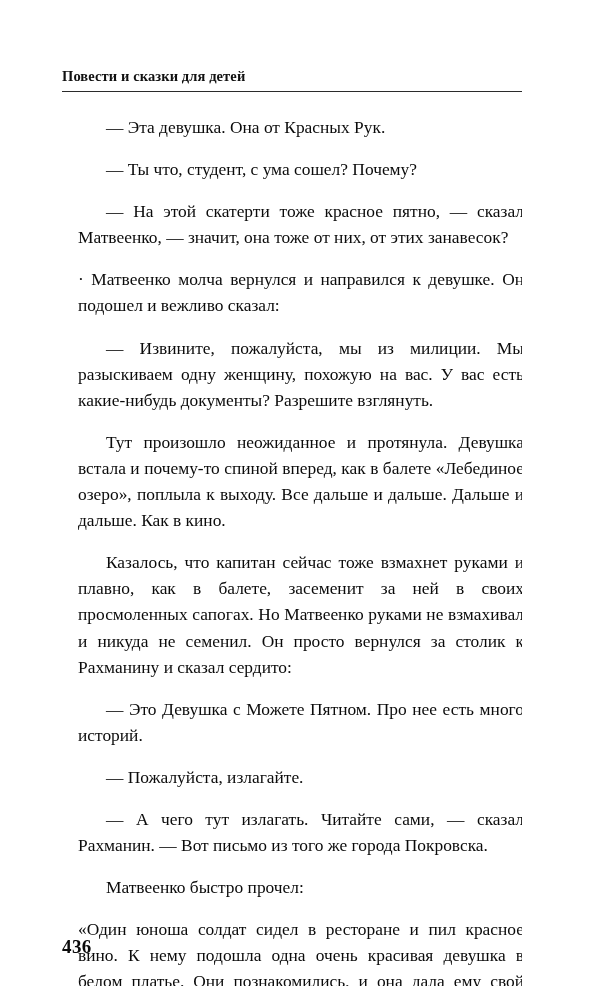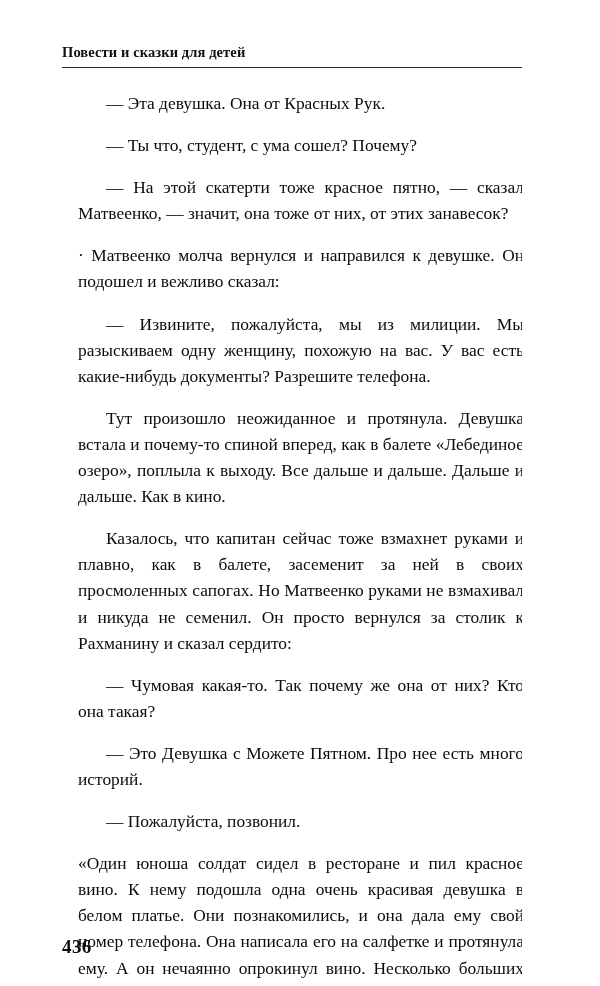--- a/index.html
+++ b/index.html
@@ -12,21 +12,21 @@
     background: #ffffff;
     font-family: "Liberation Serif", "DejaVu Serif", serif;
     color: #000000;
     overflow: hidden;
   }
   .page {
     position: relative;
     width: 540px;
     height: 986px;
     box-sizing: border-box;
-    padding: 44px 60px 0 62px;
+    padding: 68px 60px 0 62px;
   }
   .running-head {
     font-family: "Liberation Serif", "DejaVu Serif", serif;
     font-weight: bold;
     font-size: 14.5px;
     letter-spacing: 0.1px;
     color: #111111;
     margin: 0 0 6px 0;
     white-space: nowrap;
   }
@@ -78,24 +78,25 @@
 <div class="page">
 
   <div class="running-head">Повести и сказки для детей</div>
   <hr class="head-rule">
 
   <div class="body-text">
     <p>— Эта девушка. Она от Красных Рук.</p>
     <p>— Ты что, студент, с ума сошел? Почему?</p>
     <p>— На этой скатерти тоже красное пятно, — сказал Матвеенко, — значит, она тоже от них, от этих занавесок?</p>
     <p class="noindent">· Матвеенко молча вернулся и направился к девушке. Он подошел и вежливо сказал:</p>
-    <p>— Извините, пожалуйста, мы из милиции. Мы разыскиваем одну женщину, похожую на вас. У вас есть какие-нибудь документы? Разрешите телефона.</p>
+    <p>— Извините, пожалуйста, мы из милиции. Мы разыскиваем одну женщину, похожую на вас. У вас есть какие-нибудь документы? Разрешите взглянуть.</p>
     <p>Тут произошло неожиданное и протянула. Девушка встала и почему-то спиной вперед, как в балете «Лебединое озеро», поплыла к выходу. Все дальше и дальше. Дальше и дальше. Как в кино.</p>
     <p>Казалось, что капитан сейчас тоже взмахнет руками и плавно, как в балете, засеменит за ней в своих просмоленных сапогах. Но Матвеенко руками не взмахивал и никуда не семенил. Он просто вернулся за столик к Рахманину и сказал сердито:</p>
-    <p>— Чумовая какая-то. Так почему же она от них? Кто она такая?</p>
     <p>— Это Девушка с Можете Пятном. Про нее есть много историй.</p>
-    <p>— Пожалуйста, позвонил.</p>
+    <p>— Пожалуйста, излагайте.</p>
+    <p>— А чего тут излагать. Читайте сами, — сказал Рахманин. — Вот письмо из того же города Покровска.</p>
+    <p>Матвеенко быстро прочел:</p>
     <p class="noindent">«Один юноша солдат сидел в ресторане и пил красное вино. К нему подошла одна очень красивая девушка в белом платье. Они познакомились, и она дала ему свой номер телефона. Она написала его на салфетке и протянула ему. А он нечаянно опрокинул вино. Несколько больших капель попало на белое платье девушки. Вечером он позвонил по телефону. Трубку подняла пожилая женщина. Он попросил девушку к телефону. А женщина расплакалась и сказала, что та, которая нужна ему, ее дочь и что она умерла два года назад. Он ответил, что этого не может быть, потому что он видел ее сегодня утром и</p>
   </div>
 
   <div class="folio">436</div>
   <div class="edge-mask"></div>
 </div>
 
 </body></html>

